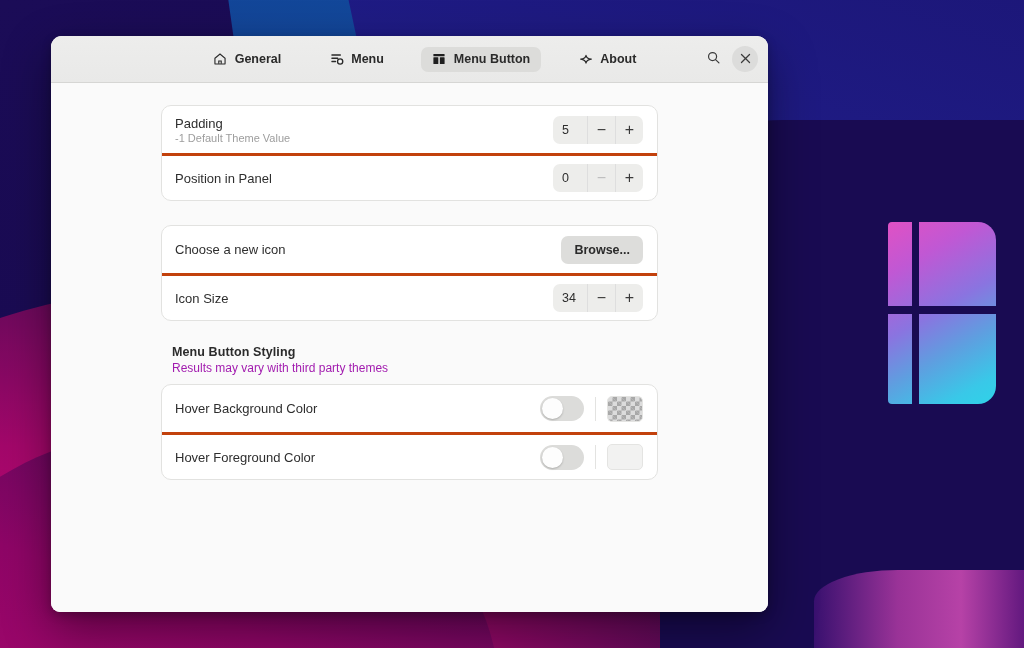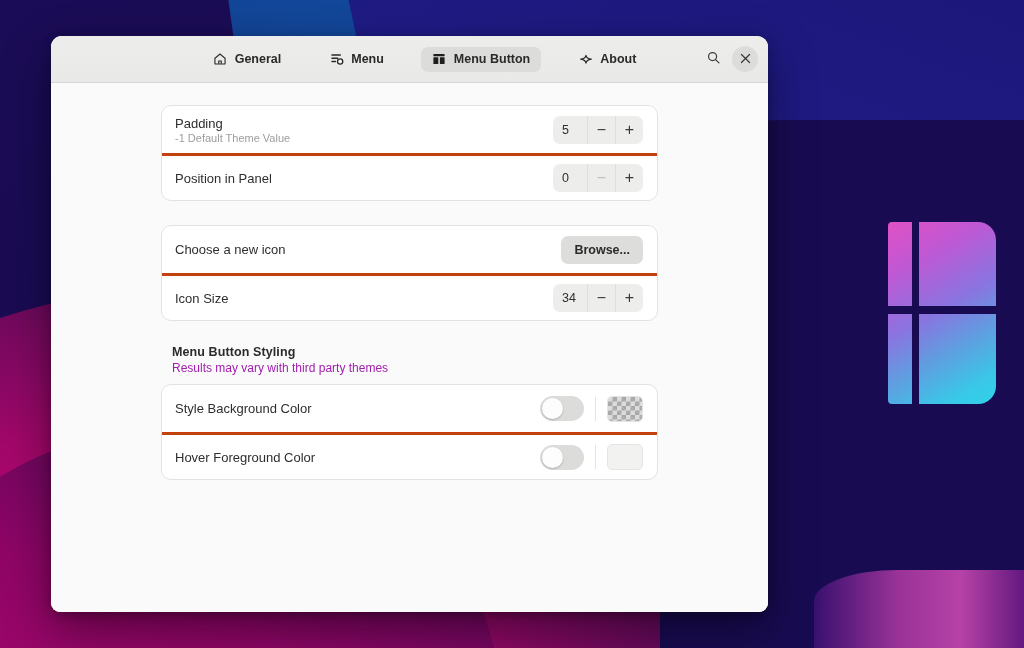--- a/index.html
+++ b/index.html
@@ -378,21 +378,21 @@
             <div class="sec-title">Menu Button Styling</div>
             <div class="sec-sub">Results may vary with third party themes</div>
           </div>
         </div>
 
         <div class="card">
 
 
           <div class="row">
             <div class="row-labels">
-              <div class="row-title">Style Background Color</div>
+              <div class="row-title">Hover Background Color</div>
             </div>
             <div class="row-ctl toggle-group">
               <div class="toggle">
                 <div class="knob"></div>
               </div>
               <div class="tg-sep"></div>
               <div class="swatch checker"></div>
             </div>
           </div>
 

